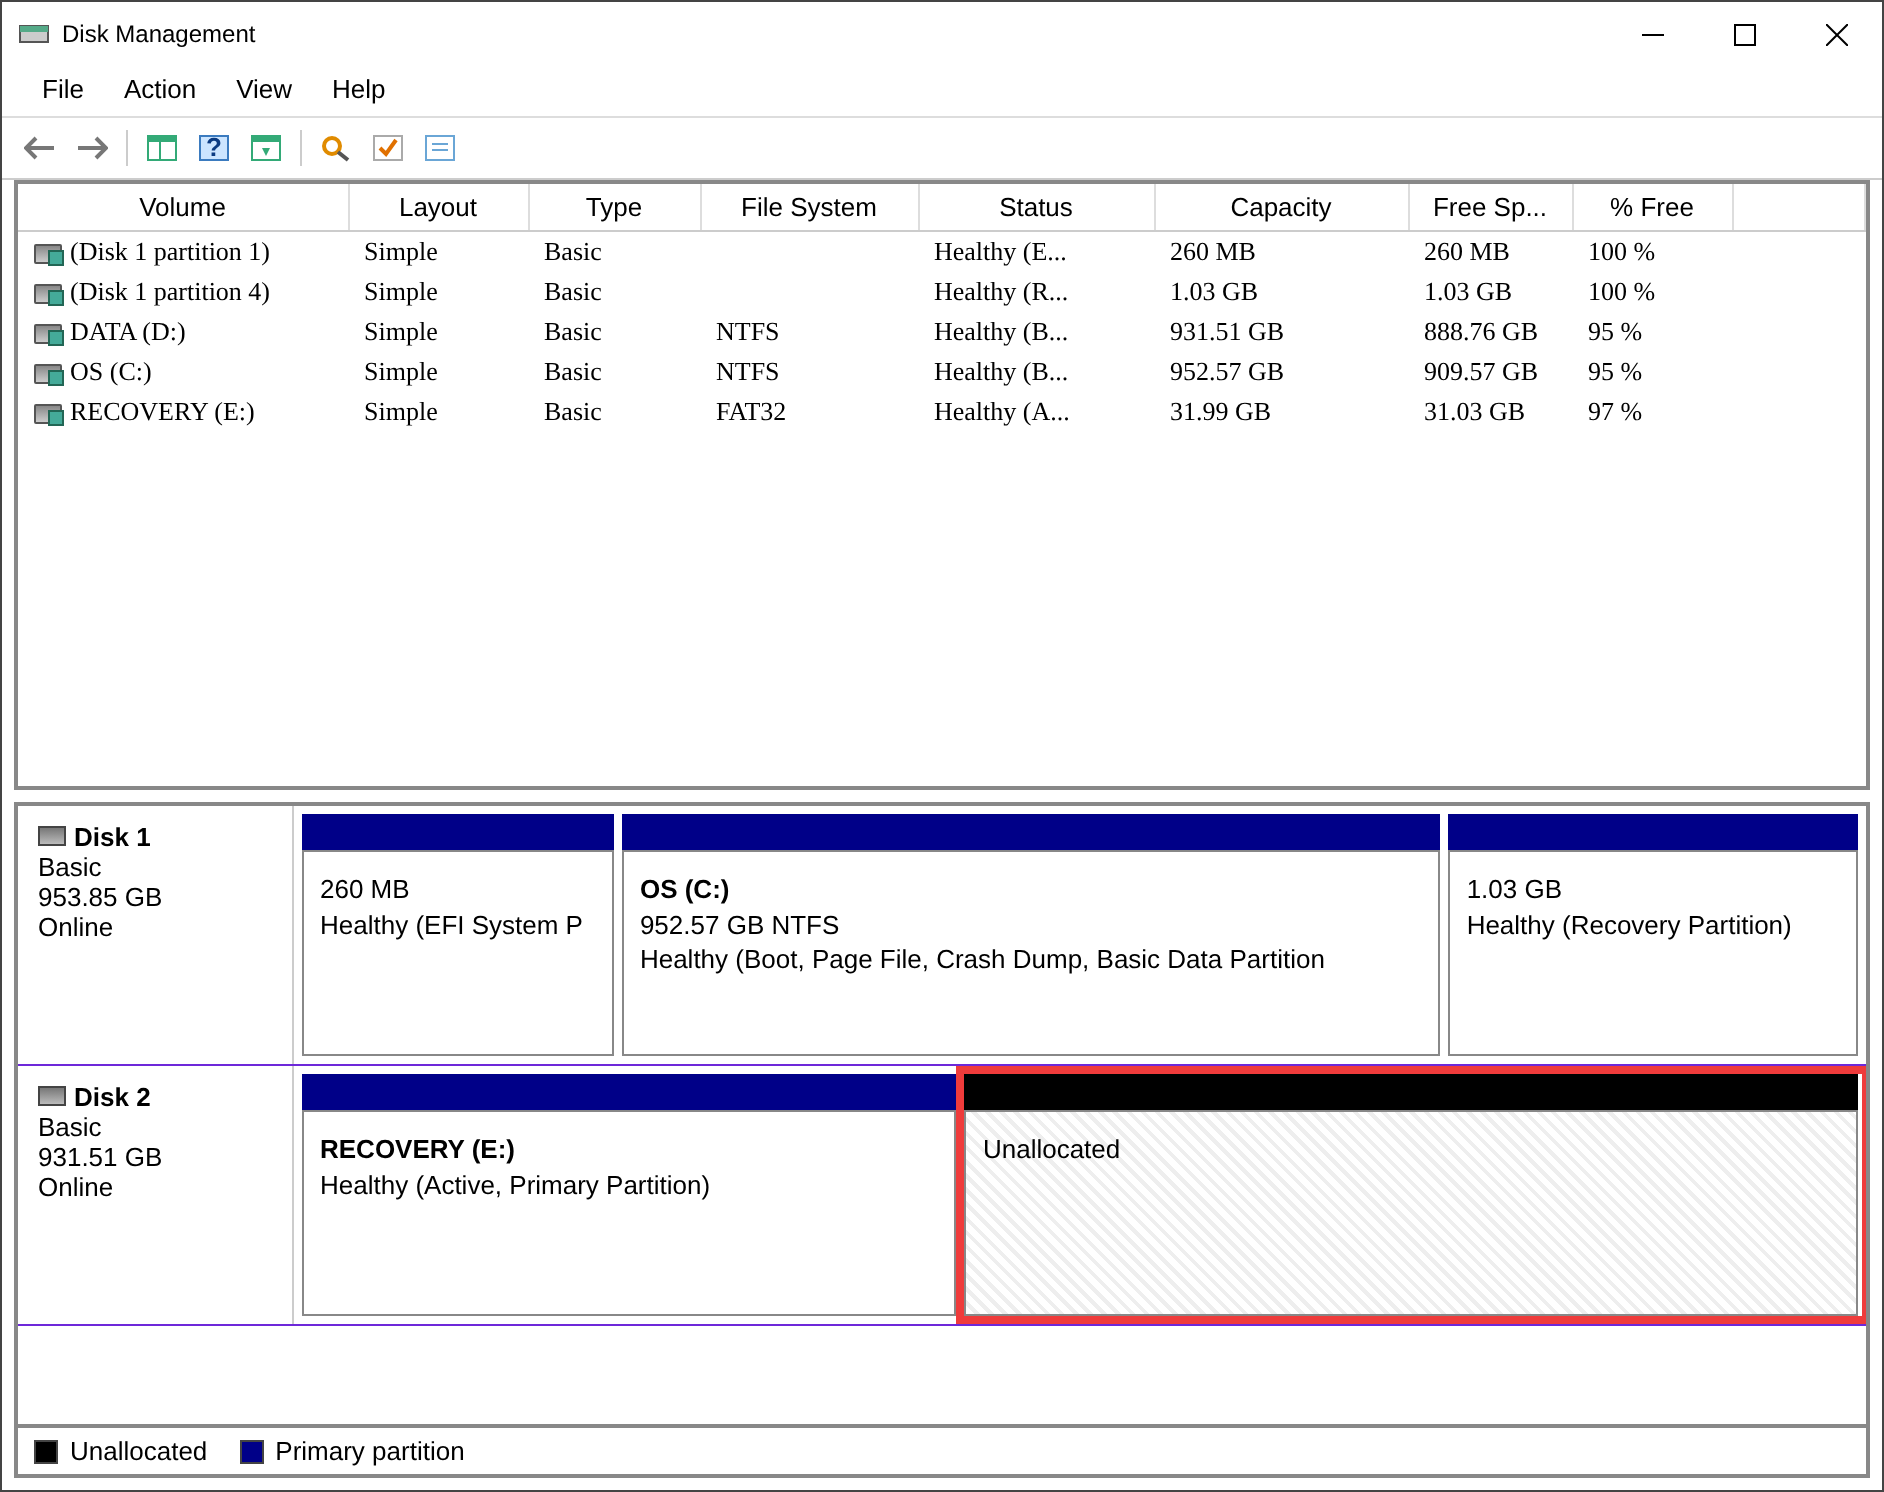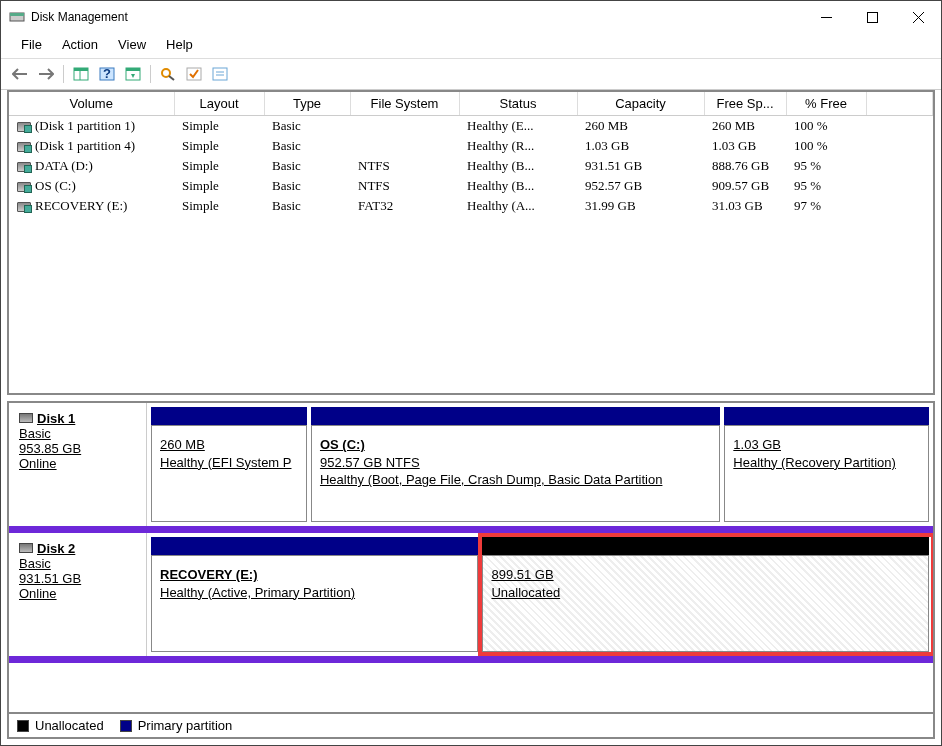--- a/index.html
+++ b/index.html
@@ -20,21 +20,21 @@
 .content { flex:1; display:flex; flex-direction:column; padding:0 6px 6px 6px; overflow:hidden;}
 .table-wrap { border:2px solid #888; flex:0 0 305px; overflow:hidden;}
 .table { width:100%; border-collapse:collapse; }
 .table th { text-align:center; font-weight:400; background:#fff; border-right:1px solid #ddd; border-bottom:1px solid #ccc; padding:4px 8px; cursor:default; position:relative;}
 .table th:first-child { padding-left:8px;}
 .table td { padding:2px 8px; white-space:nowrap;font-family:Liberation Serif, serif; }
 .vol-icon { width:14px; height:10px; display:inline-block; background:linear-gradient(#888,#ccc); border:1px solid #555; border-radius:1px; margin-right:4px; vertical-align:middle; position:relative;}
 .vol-icon::after{content:"";position:absolute;right:-2px;bottom:-2px;width:6px;height:6px;background:#4a9; border:1px solid #265;}
 .graph-wrap { flex:1; border:2px solid #888; margin-top:6px; display:flex; overflow:hidden;}
 .graph-body { flex:1; overflow-y:auto; overflow-x:hidden; }
-.disk-row { display:flex; border-bottom:7px solid #6d28d9; min-height:130px;text-decoration:underline;}
+.disk-row { display:flex; border-bottom:1px solid #6d28d9; min-height:130px;}
 .disk-info { width:138px; min-width:138px; border-right:1px solid #ccc; padding:8px 10px;}
 .disk-info .d-icon { width:14px; height:10px; background:linear-gradient(#777,#bbb); border:1px solid #444; display:inline-block; margin-right:4px;}
 .disk-info .d-name{ font-weight:700;}
 .disk-parts { flex:1; display:flex; gap:4px; padding:4px 4px;}
 .part-col { display:flex; flex-direction:column; }
 .part-head { height:18px; background:#000088; }
 .part-head.black { background:#000; }
 .part-box { border:1px solid #888; flex:1; padding:10px 8px; line-height:1.35; overflow:hidden;}
 .part-box.unalloc { background: repeating-linear-gradient(45deg,#fff,#fff 3px,#eee 3px,#eee 5px); }
 .legend { border:2px solid #888; border-top:0; padding:4px 8px; display:flex; gap:16px; align-items:center; }
@@ -258,21 +258,20 @@
               <div class="part-col" style="flex: 33 1 0%; position: relative;">
                 <div class="part-head"></div>
                 <div class="part-box">
                   <div style="font-weight:700">RECOVERY  (E:)</div>
                   <div>Healthy (Active, Primary Partition)</div>
                 </div>
               </div>
               <div class="part-col" style="flex: 45 1 0%; position: relative;">
                 <div class="part-head black"></div>
                 <div class="part-box unalloc">
-                  <div>899.51 GB</div>
                   <div>Unallocated</div>
                 </div>
                 <div class="highlight-box" style="inset: -4px -6px -4px -4px;"></div>
               </div>
             </div>
           </div>
         </div>
     </div>
     <div class="legend">
       <div class="leg-item">

